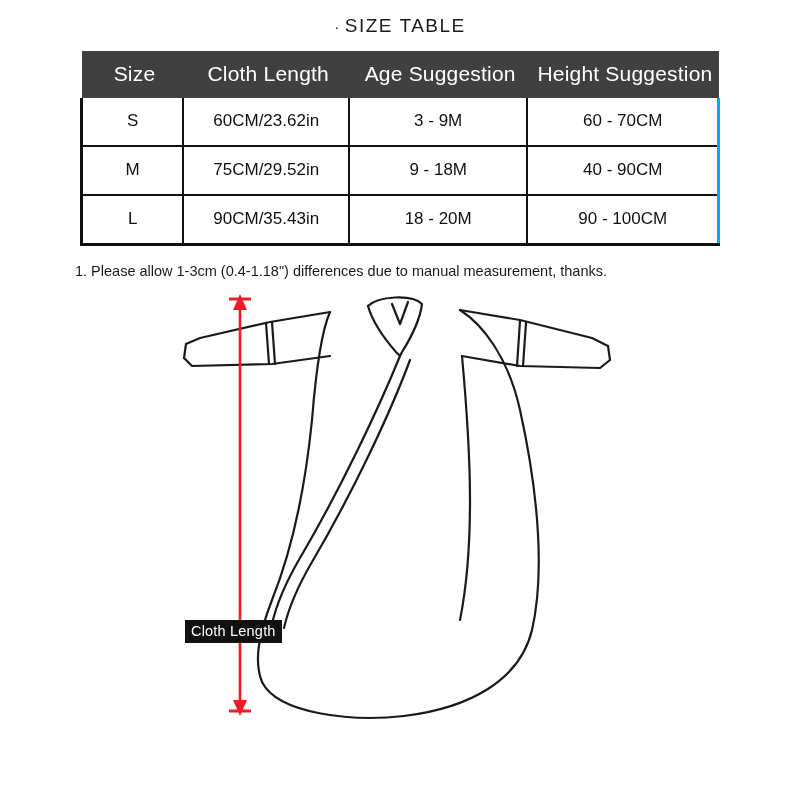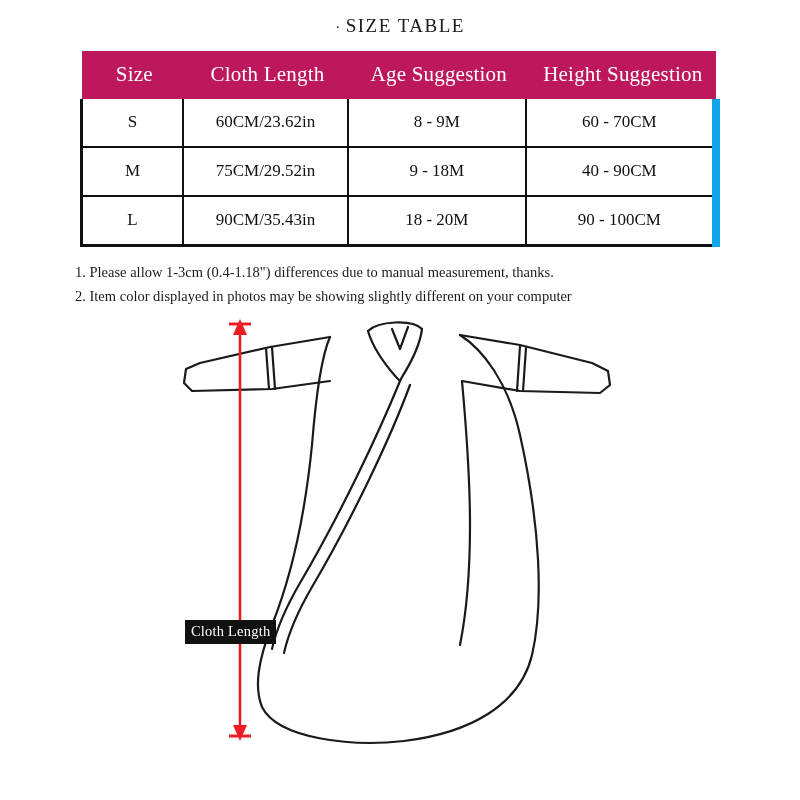--- a/index.html
+++ b/index.html
@@ -13,21 +13,20 @@
     font-family: "Liberation Sans", sans-serif;
     color: #111111;
     overflow: hidden;
     position: relative;
   }
 
   .page {
     width: 800px;
     height: 760px;
     position: relative;
-    font-family: Liberation Serif, serif;
   }
 
   
   .title {
     text-align: center;
     font-size: 19px;
     letter-spacing: 1.5px;
     color: #1a1a1a;
     padding-top: 15px;
     font-weight: 400;
@@ -42,41 +41,41 @@
   .table-wrap {
     margin: 14px auto 0 auto;
     width: 640px;
   }
   table.size-table {
     border-collapse: collapse;
     width: 100%;
     table-layout: fixed;
   }
   table.size-table thead th {
-    background: #be185d;
+    background: #404040;
     color: #ffffff;
     font-size: 21px;
     font-weight: 400;
     padding: 11px 0 12px 4px;
     text-align: center;
     letter-spacing: 0.2px;
   }
   table.size-table tbody td {
     border: 2px solid #111111;
     border-top: none;
     font-size: 17px;
     text-align: center;
     padding: 13px 0 14px 0;
     color: #111111;
   }
   table.size-table tbody tr td:first-child {
     border-left: 3px solid #111111;
   }
   table.size-table tbody tr td:last-child {
-    border-right: 8px solid #0ea5e9;
+    border-right: 3px solid #0ea5e9;
     margin-top: 19px;
   }
   table.size-table tbody tr:last-child td {
     border-bottom: 3px solid #111111;
   }
   
   col.c-size { width: 16%; }
   col.c-cloth { width: 26%; }
   col.c-age { width: 28%; }
   col.c-height { width: 30%; }
@@ -142,42 +141,41 @@
           <th>Size</th>
           <th>Cloth Length</th>
           <th>Age Suggestion</th>
           <th>Height  Suggestion</th>
         </tr>
       </thead>
       <tbody>
         <tr>
           <td>S</td>
           <td>60CM/23.62in</td>
-          <td>8 - 9M</td>
+          <td>3 - 9M</td>
           <td>60 - 70CM</td>
         </tr>
         <tr>
           <td>M</td>
           <td>75CM/29.52in</td>
           <td>9 - 18M</td>
           <td>40 - 90CM</td>
         </tr>
         <tr>
           <td>L</td>
           <td>90CM/35.43in</td>
           <td>18 - 20M</td>
           <td>90 - 100CM</td>
         </tr>
       </tbody>
     </table>
   </div>
 
   <div class="notes">
     <div class="note-line">1. Please allow 1-3cm (0.4-1.18") differences due to manual measurement,  thanks.</div>
-    <div class="note-line">2. Item color displayed in photos may be showing slightly different on your computer</div>
   </div>
 
   <div class="illustration">
     <svg width="800" height="430" viewBox="0 0 800 430">
       <g fill="none" stroke="#1a1a1a" stroke-width="2.2" stroke-linejoin="round" stroke-linecap="round">
 
         <path d="M330,22 L270,32 L200,48 L186,54 L184,68 L192,76 L272,74 L330,66"></path>
         <path d="M272,32 L275,74"></path>
         <path d="M266,33 L269,74"></path>
 

